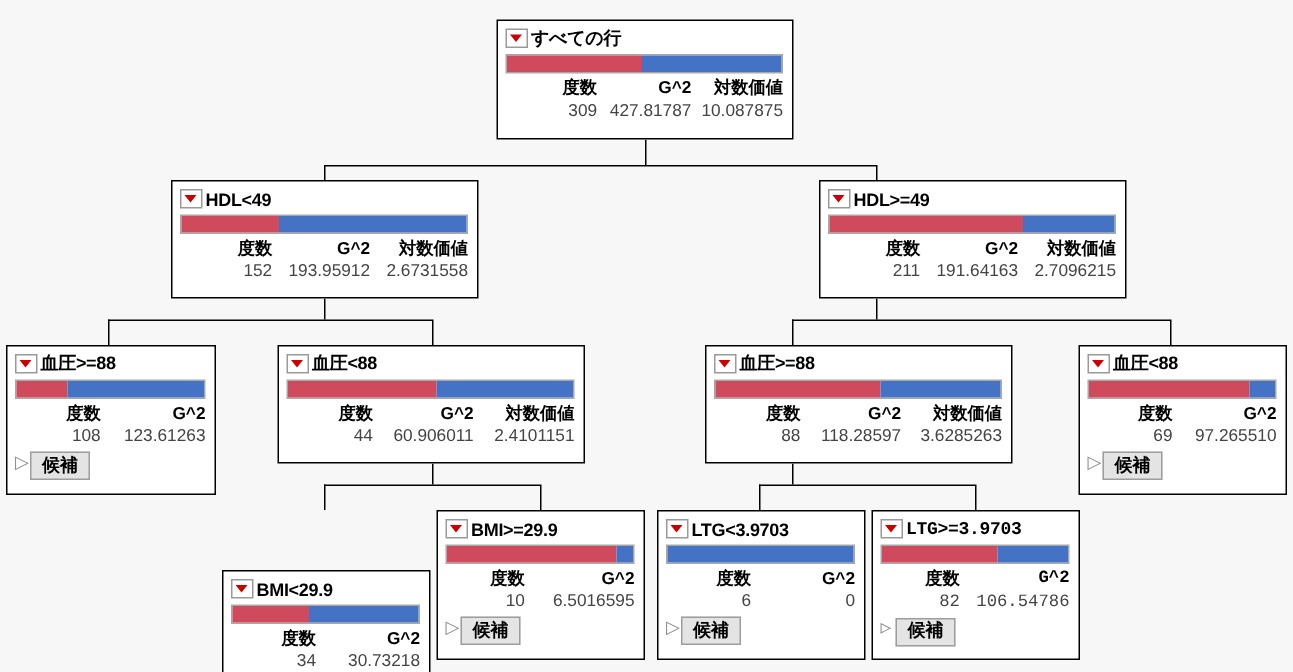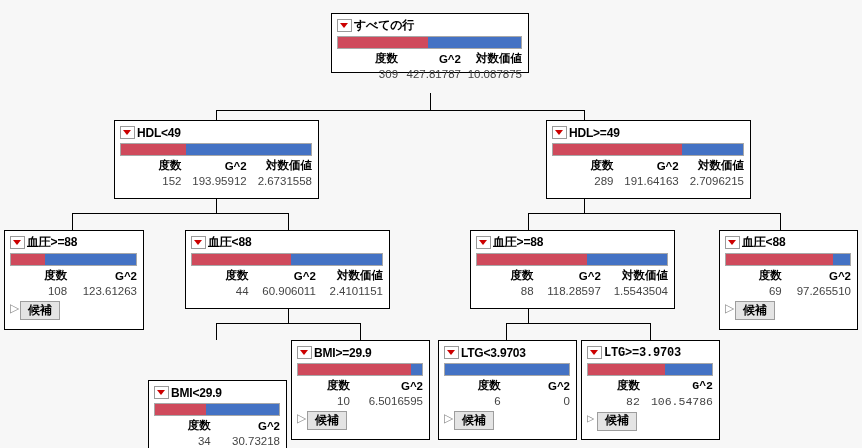--- a/index.html
+++ b/index.html
@@ -162,21 +162,21 @@
   <div class="edge v" style="left:288px; top:309px; height:14px;"></div>
   <div class="edge h" style="left:216px; top:323px; width:144px;"></div>
   <div class="edge v" style="left:216px; top:323px; height:17px;"></div>
   <div class="edge v" style="left:360px; top:323px; height:17px;"></div>
 
   <div class="edge v" style="left:528px; top:309px; height:14px;"></div>
   <div class="edge h" style="left:506px; top:323px; width:144px;"></div>
   <div class="edge v" style="left:506px; top:323px; height:17px;"></div>
   <div class="edge v" style="left:650px; top:323px; height:17px;"></div>
 
-  <div class="node" style="left:331px; top:13px; width:198px; height:60px;">
+  <div class="node" style="left:331px; top:13px; width:198px; height:80px;">
     <div class="node-title">
       <span class="dropdown-icon"></span>
       <span class="node-label">すべての行</span>
     </div>
     <div class="bar">
       <div class="seg-red" style="width:49%;"></div>
       <div class="seg-blue" style="width:51%;"></div>
     </div>
     <table class="stats">
       <tbody>
@@ -229,21 +229,21 @@
       <div class="seg-blue" style="width:32%;"></div>
     </div>
     <table class="stats">
       <tbody>
           <tr>
         <th style="width:32%;">度数</th>
         <th style="width:34%;">G^2</th>
         <th style="width:34%;">対数価値</th>
       </tr>
       <tr>
-        <td>289</td>
+        <td>211</td>
         <td>191.64163</td>
         <td>2.7096215</td>
       </tr>
     </tbody>
       </table>
   </div>
 
   <div class="node" style="left:4px; top:230px; width:140px; height:100px;">
     <div class="node-title">
       <span class="dropdown-icon"></span>
@@ -308,21 +308,21 @@
     <table class="stats">
       <tbody>
           <tr>
         <th style="width:30%;">度数</th>
         <th style="width:35%;">G^2</th>
         <th style="width:35%;">対数価値</th>
       </tr>
       <tr>
         <td>88</td>
         <td>118.28597</td>
-        <td>1.5543504</td>
+        <td>3.6285263</td>
       </tr>
     </tbody>
       </table>
   </div>
 
   <div class="node" style="left:719px; top:230px; width:139px; height:100px;">
     <div class="node-title">
       <span class="dropdown-icon"></span>
       <span class="node-label">血圧&lt;88</span>
     </div>

